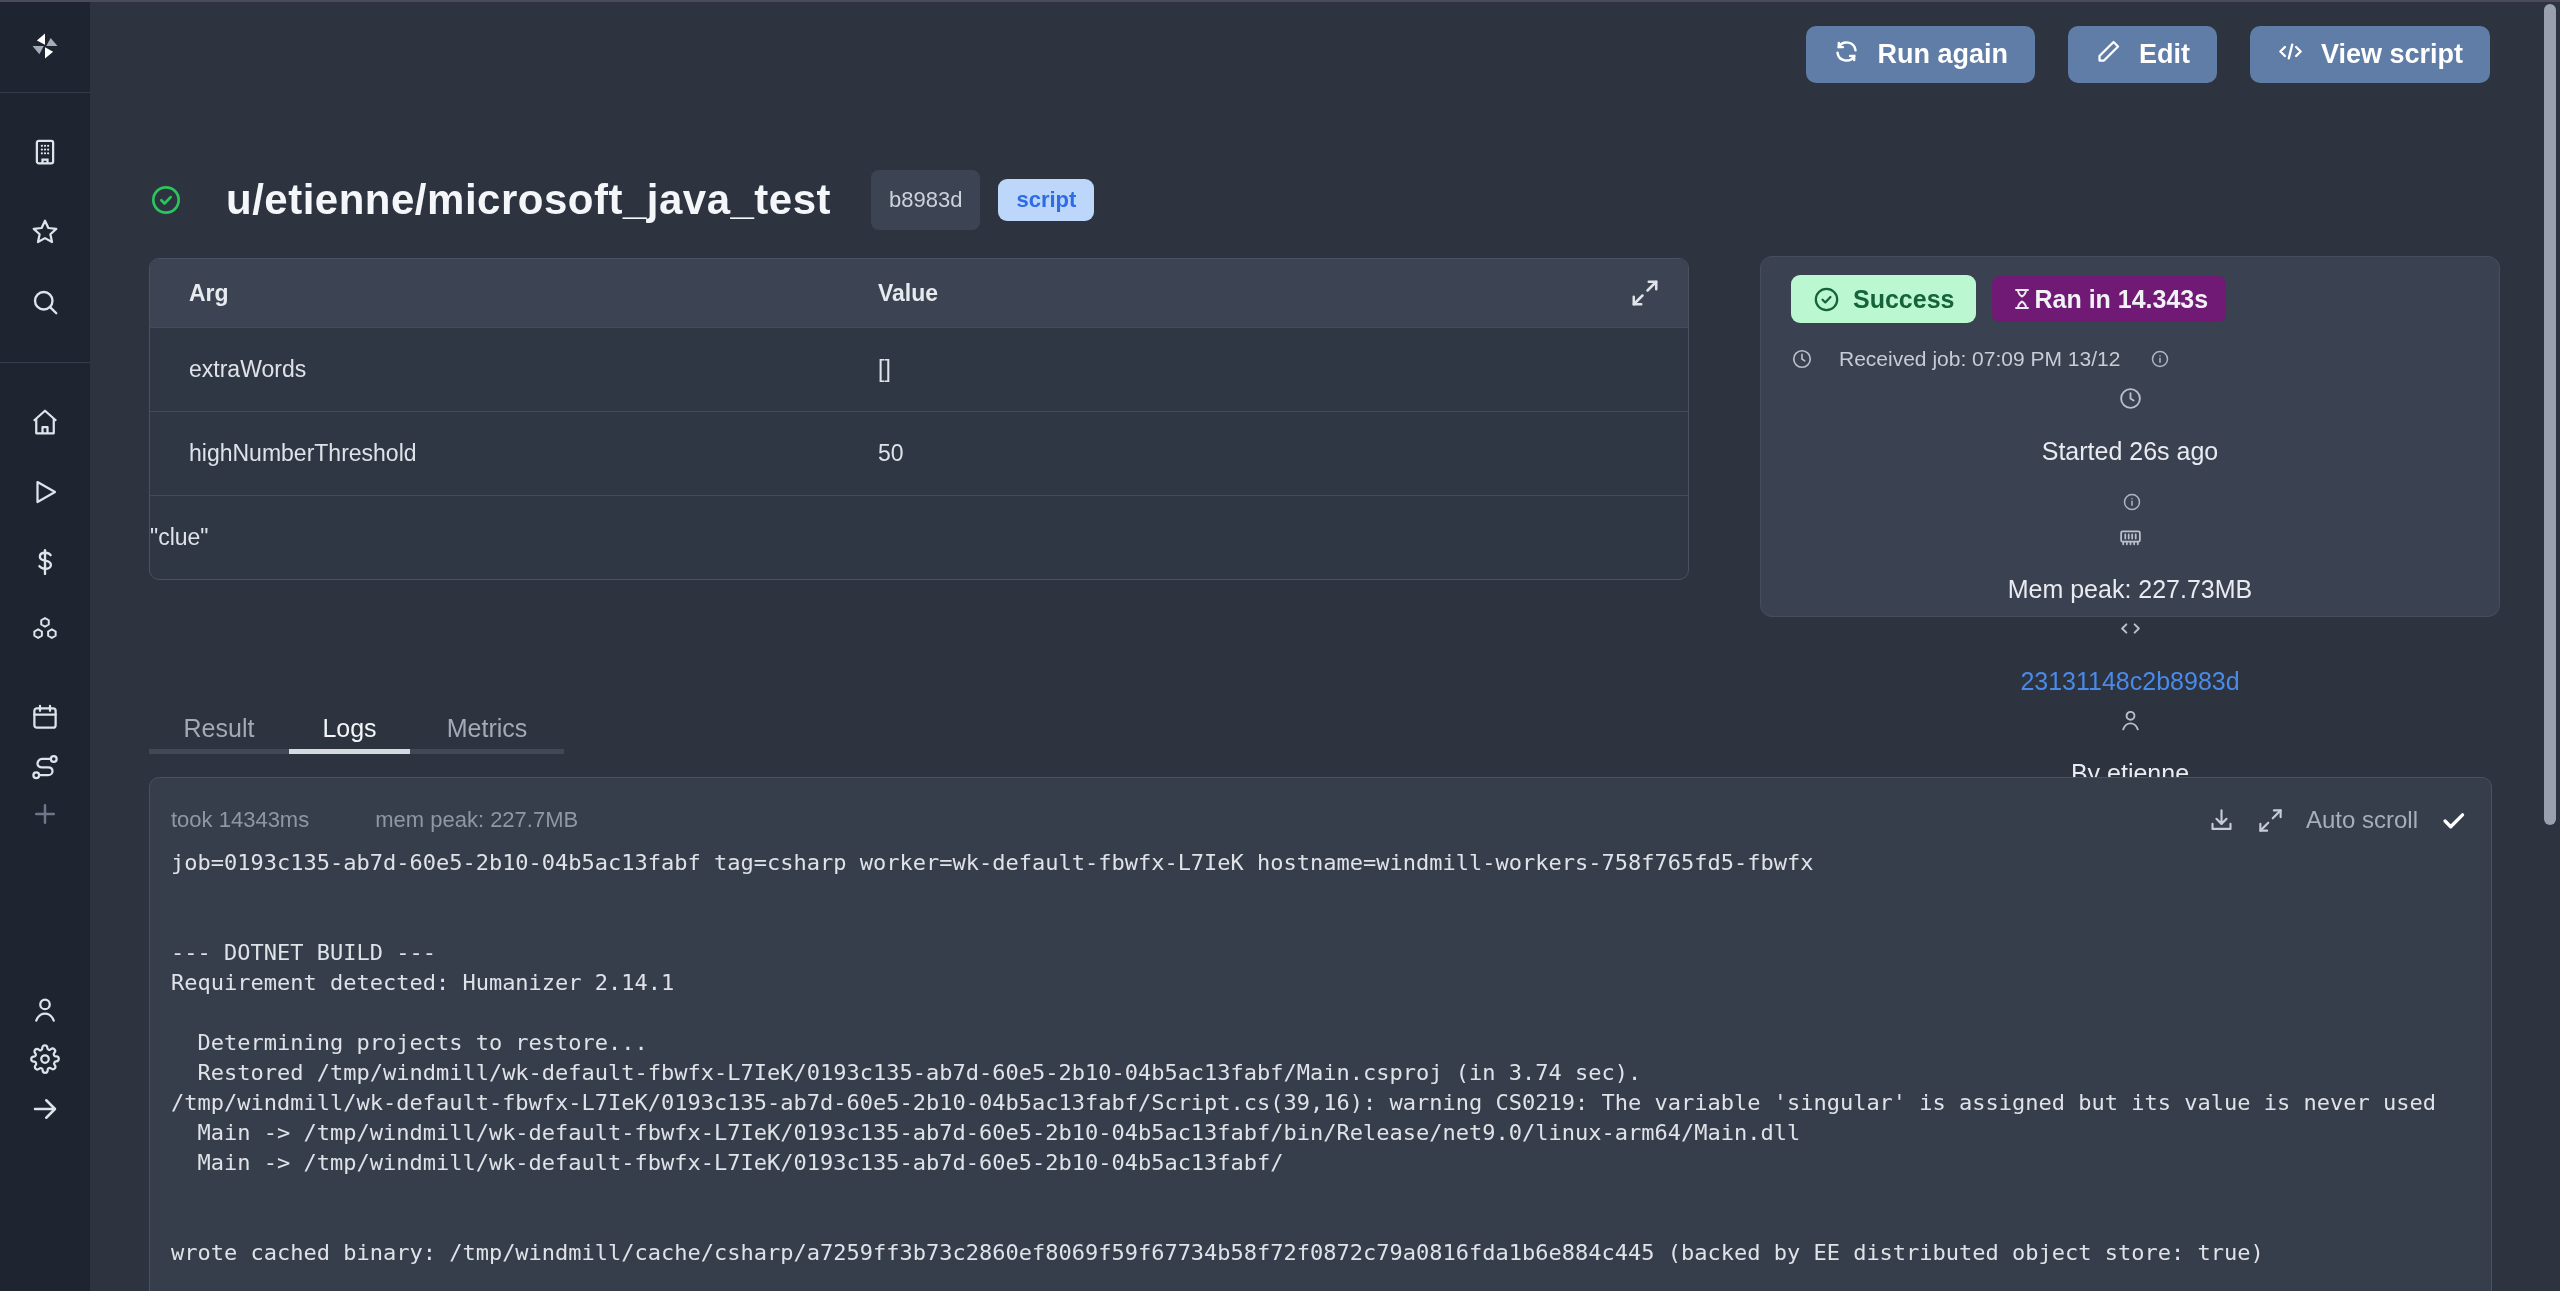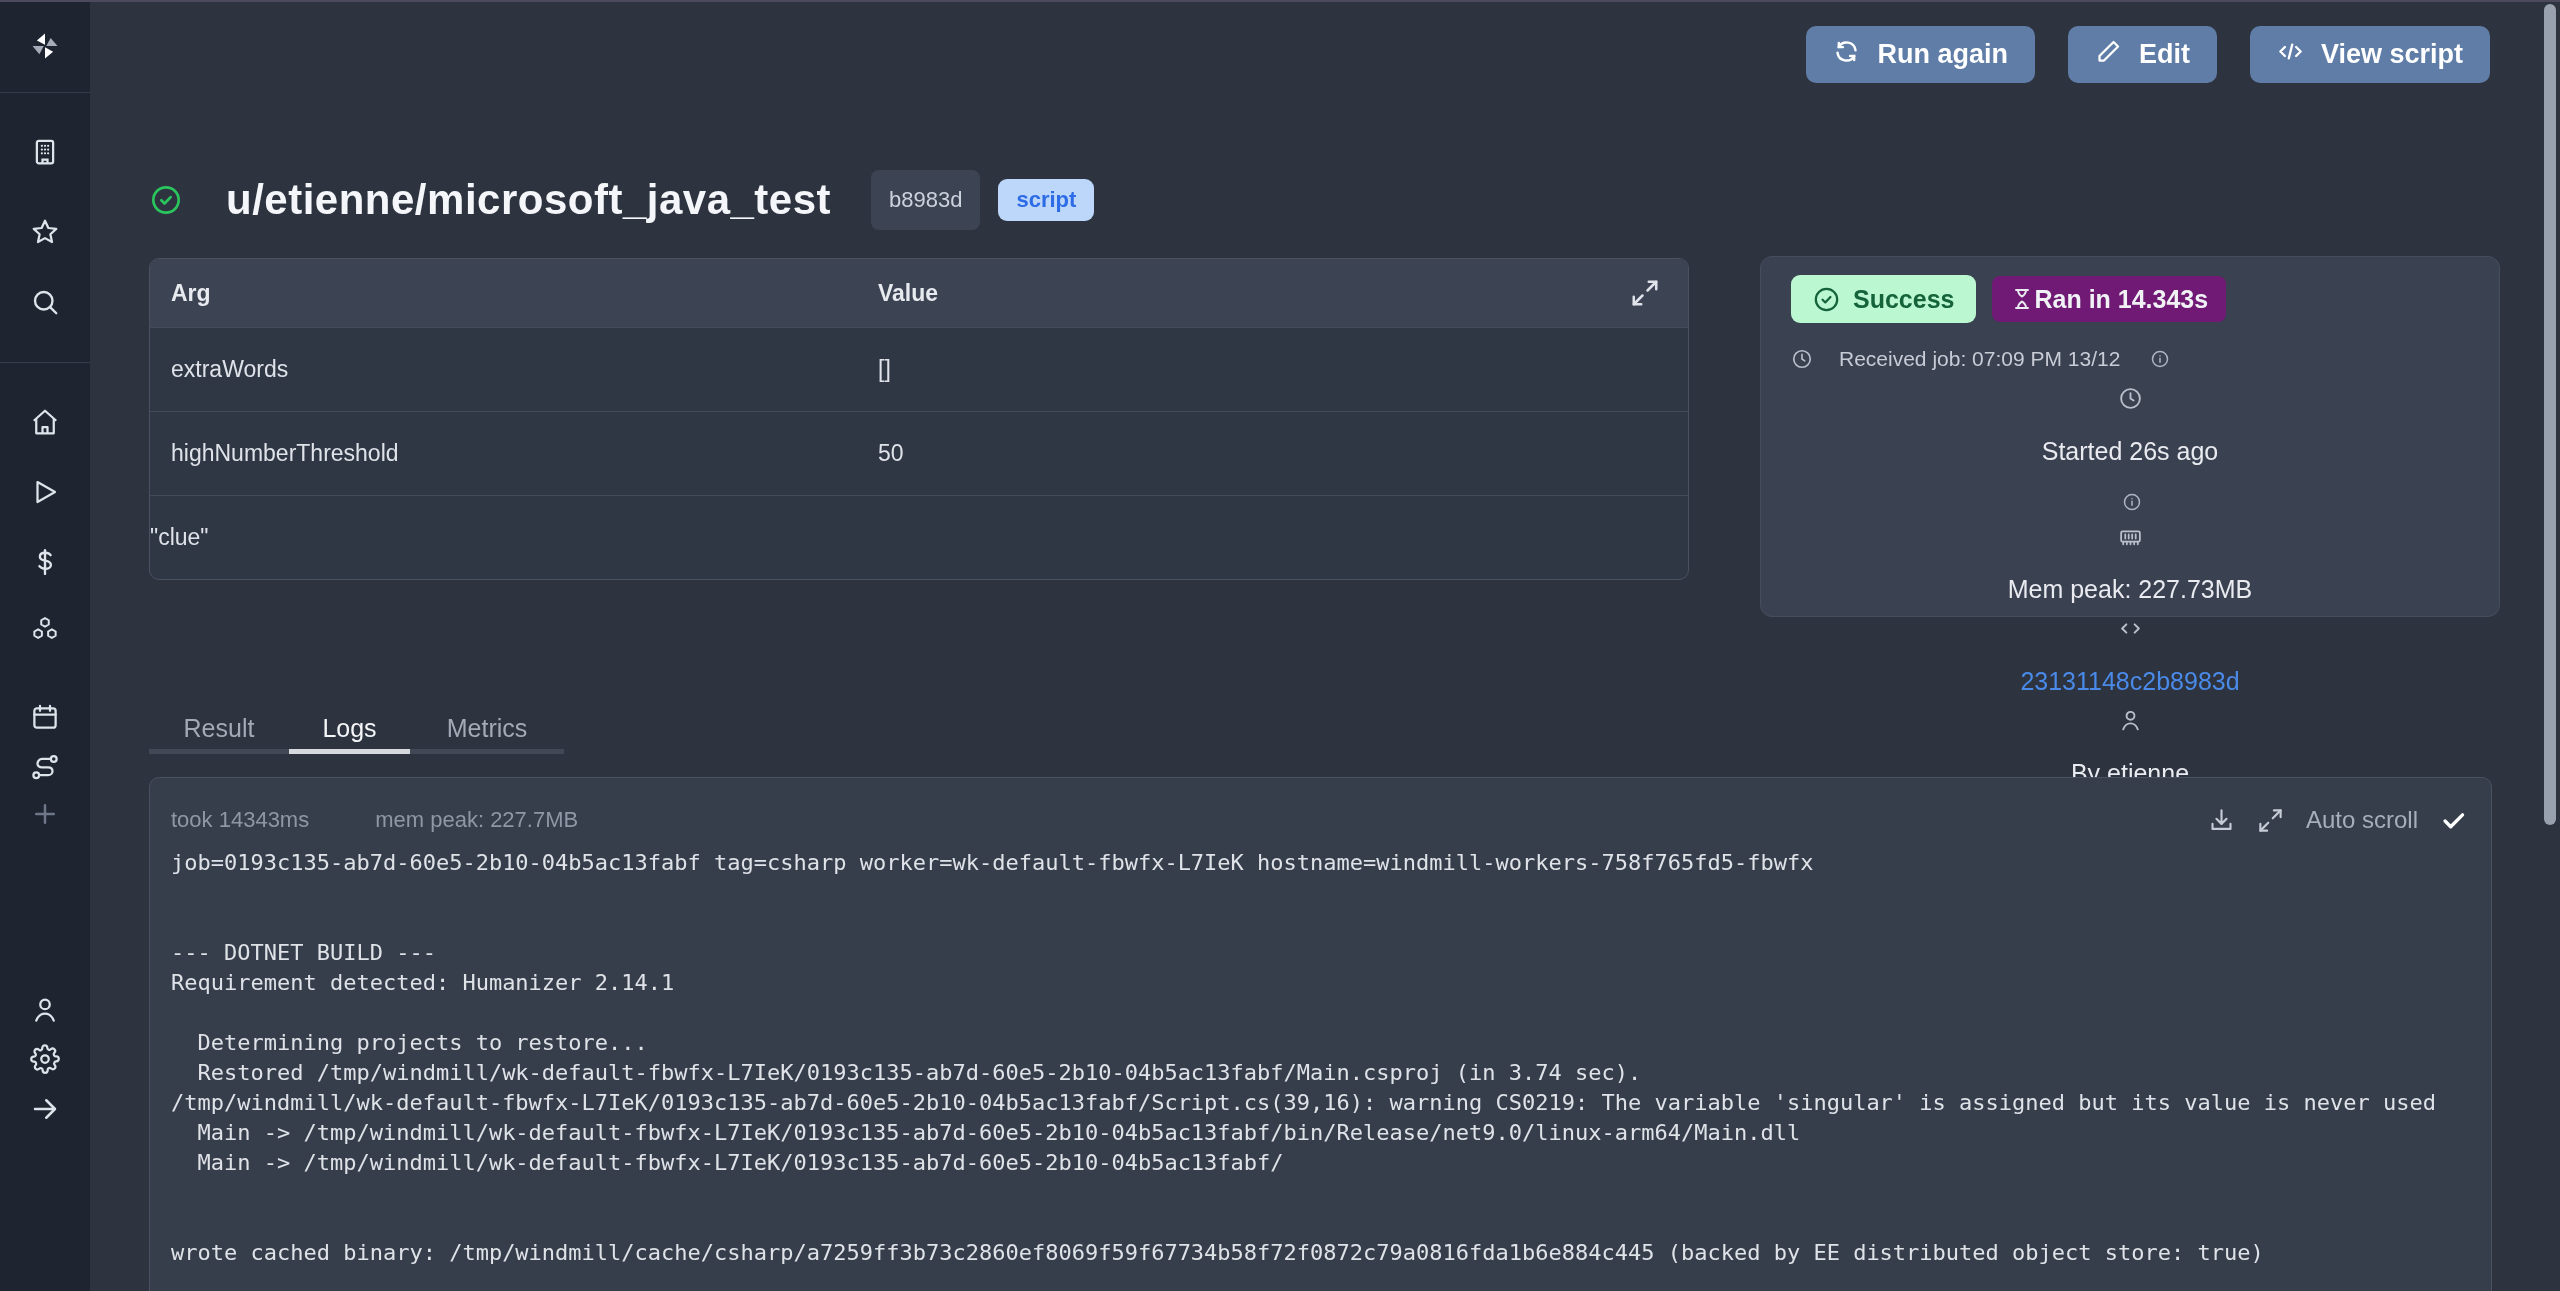--- a/index.html
+++ b/index.html
@@ -25,21 +25,21 @@
   .title-row { position:absolute; left:60px; top:168px; display:flex; align-items:center; }
   .title-check { width:32px; height:32px; color:#2bc55e; margin-right:44px; }
   .page-title { font-size:42px; font-weight:800; color:#f4f6f9; letter-spacing:.5px; }
   .badge-hash { margin-left:40px; background:#3c4454; color:#ccd3dd; font-size:22px; padding:17px 18px; border-radius:8px; }
   .badge-type { margin-left:18px; background:#bcd7fa; color:#2e6be6; font-size:22px; font-weight:700; padding:8px 18px; border-radius:9px; cursor:pointer; }
 
   
   .args-card { position:absolute; left:59px; top:256px; width:1540px; border:1px solid #4a5261; border-radius:10px; overflow:hidden; background:#303744; }
   .args-header { display:flex; align-items:center; height:68px; background:#3c4453; font-size:23px; font-weight:700; color:#e7eaee; }
   .args-row { display:flex; align-items:center; height:84px; border-top:1px solid #434b5a; font-size:23px; color:#dfe3e9; }
-  .col-arg { width:728px; padding-left:21px; }
+  .col-arg { width:728px; padding-left:39px; }
   .col-value { flex:1; }
   .args-expand { width:30px; height:30px; margin-right:28px; color:#dfe3e9; cursor:pointer; }
 
   
   .status-card { position:absolute; left:1670px; top:254px; width:740px; height:361px; background:#3a4150; border:1px solid #464e5d; border-radius:12px; padding:18px 30px; }
   .chips { display:flex; align-items:center; gap:16px; margin-bottom:24px; }
   .chip-success { display:flex; align-items:center; gap:13px; background:#bbf7d0; color:#15633b; height:48px; padding:0 22px; border-radius:9px; font-size:25px; font-weight:700; }
   .chip-success svg { width:27px; height:27px; }
   .chip-ran { display:flex; align-items:center; background:#701a75; color:#f0f2f5; height:46px; padding:0 18px; border-radius:8px; font-size:25px; font-weight:600; }
   .chip-ran svg { width:24px; height:24px; }

